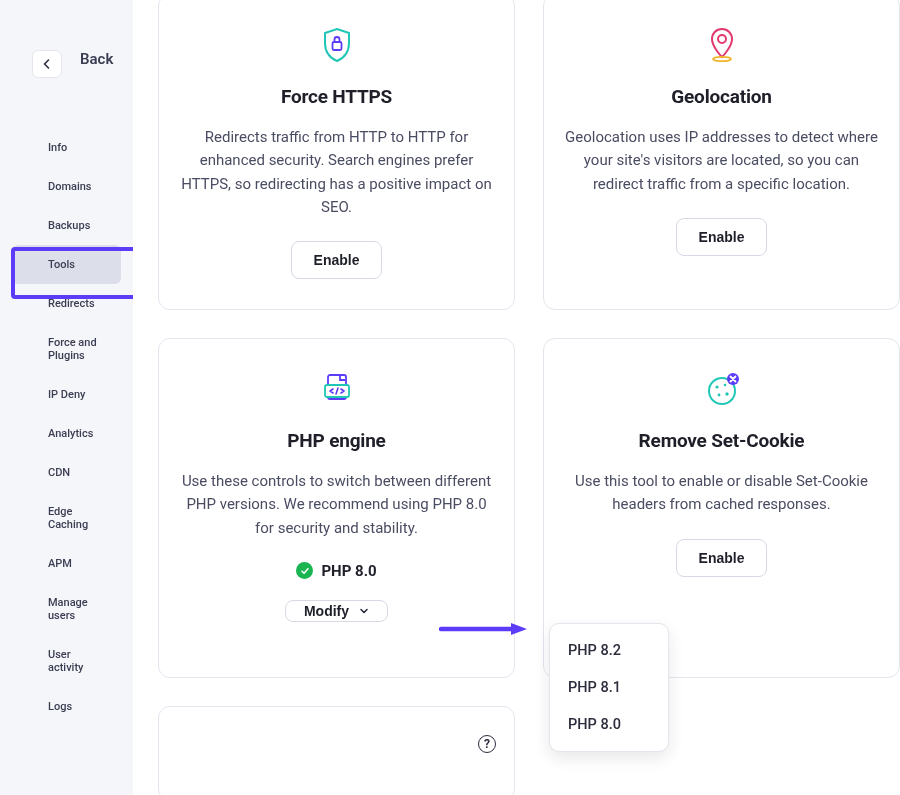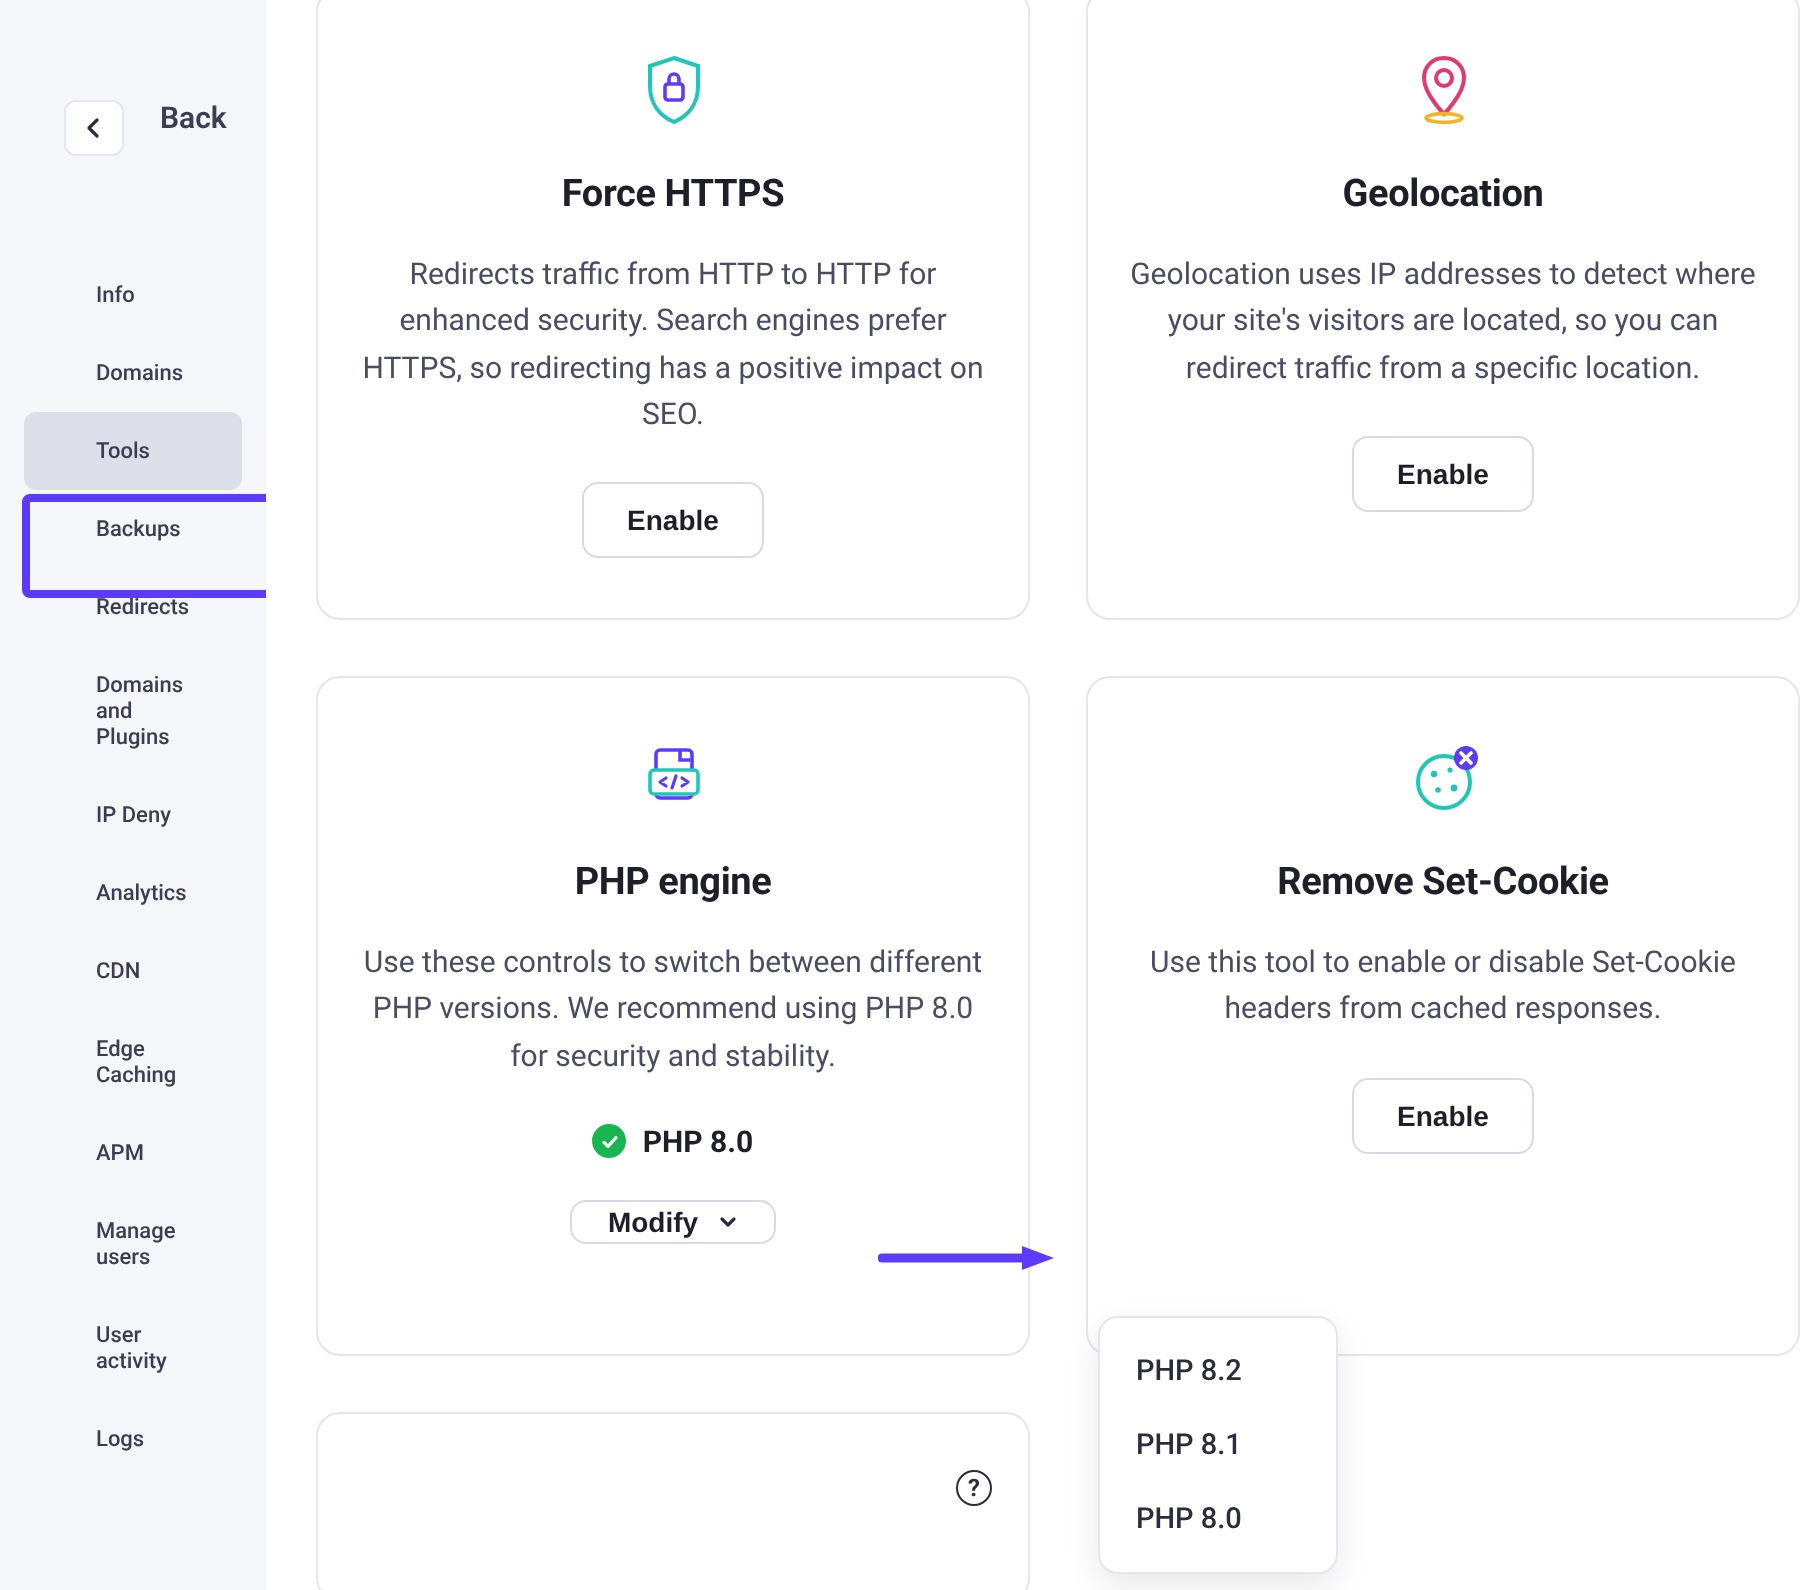--- a/index.html
+++ b/index.html
@@ -93,21 +93,21 @@
   }
   .arrow-annot {
     position: absolute;
     left: 306px; top: 622px;
     width: 90px; height: 14px;
     pointer-events: none;
   }
   .dropdown {
     position: absolute;
     left: 416px;
-    top: 658px;
+    top: 623px;
     width: 120px;
     background: #fff;
     border: 1px solid #e4e5ed;
     border-radius: 10px;
     box-shadow: 0 6px 16px rgba(30,31,50,0.10);
     padding: 8px 0;
     z-index: 20;
   }
   .dropdown-item {
     font-size: 14.5px; font-weight: 500; color: #2b2d3c;
@@ -142,24 +142,24 @@
       <div class="back-btn">
         <svg width="12" height="12" viewBox="0 0 12 12" fill="none">
             <path d="M7.5 2 3.5 6l4 4" stroke="#2b2d3c" stroke-width="1.6" stroke-linecap="round" stroke-linejoin="round"></path>
           </svg>
       </div>
       <span class="back-label">Back</span>
     </div>
     <ul class="nav">
       <li class="nav-item">Info</li>
       <li class="nav-item">Domains</li>
+      <li class="nav-item">Backups</li>
       <li class="nav-item active">Tools</li>
-      <li class="nav-item">Backups</li>
       <li class="nav-item">Redirects</li>
-      <li class="nav-item">Domains and Plugins</li>
+      <li class="nav-item">Force and Plugins</li>
       <li class="nav-item">IP Deny</li>
       <li class="nav-item">Analytics</li>
       <li class="nav-item">CDN</li>
       <li class="nav-item">Edge Caching</li>
       <li class="nav-item">APM</li>
       <li class="nav-item">Manage users</li>
       <li class="nav-item">User activity</li>
       <li class="nav-item">Logs</li>
     </ul>
     <div class="highlight-box"></div>

